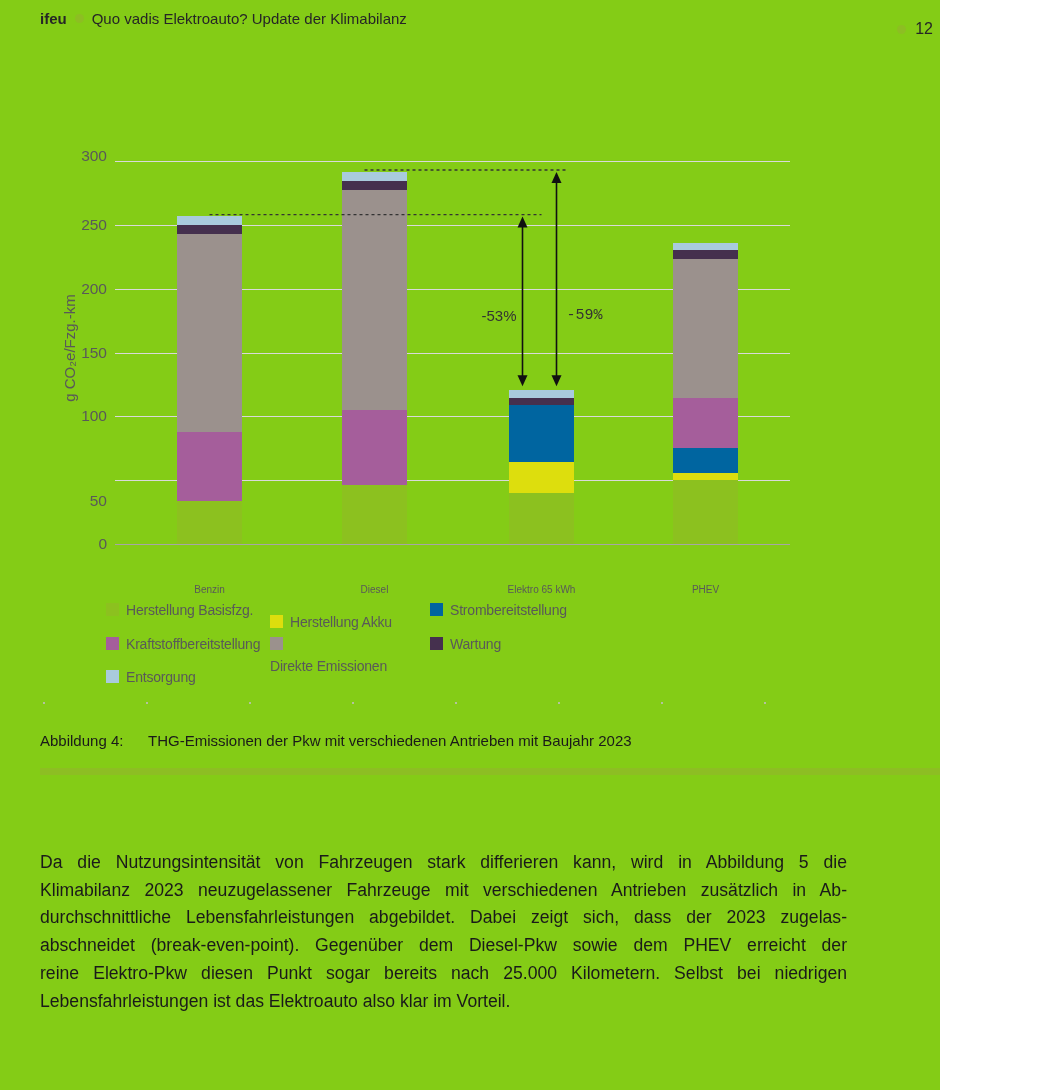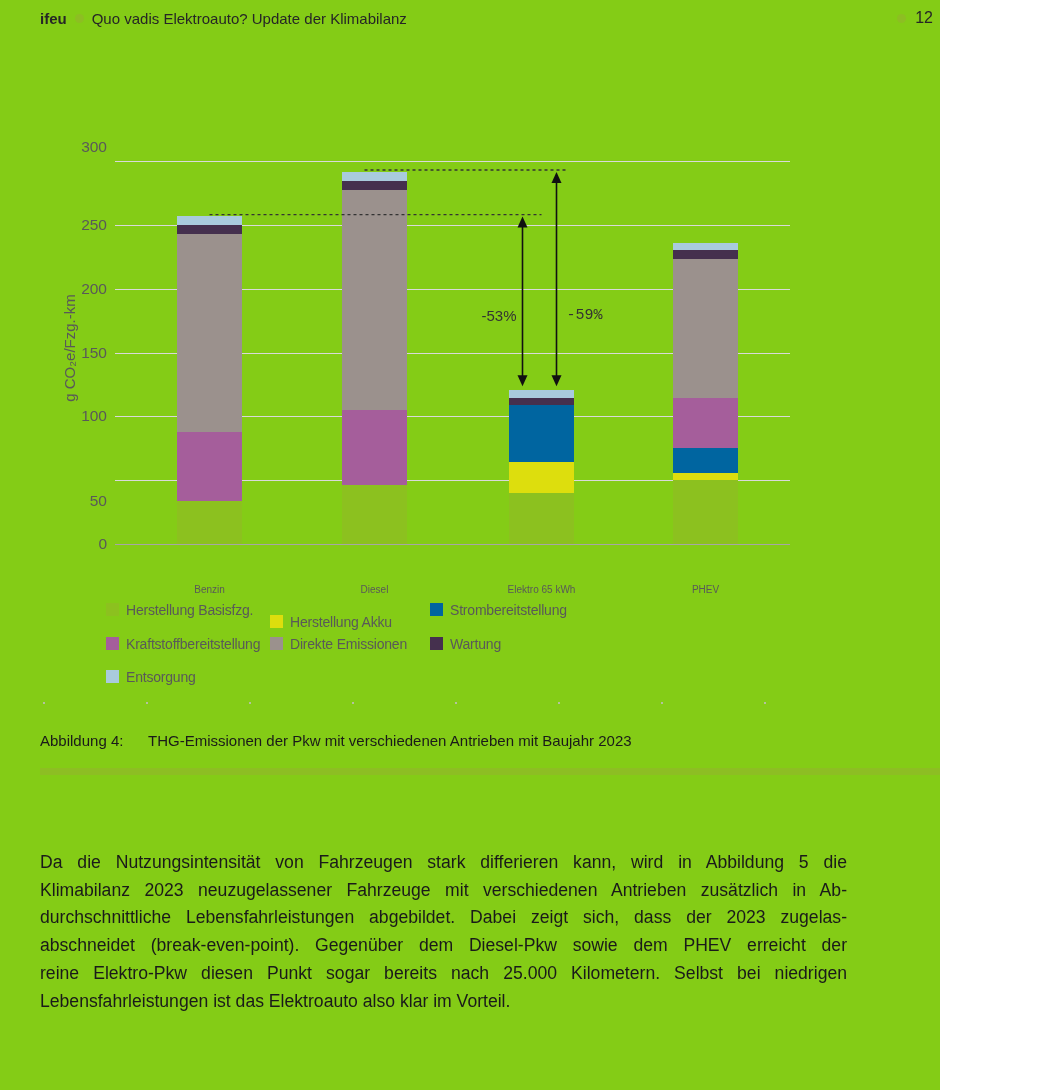--- a/index.html
+++ b/index.html
@@ -4,21 +4,21 @@
 <style>
   html,body{margin:0;padding:0;background:#fff;}
   .page{position:relative;width:940px;height:1090px;background:#84cc16;
         font-family:"Liberation Sans",sans-serif;overflow:hidden;color:#1a1a1a;}
 
   
   .header-left{position:absolute;left:40px;top:10px;display:flex;align-items:center;gap:8px;
                font-size:15px;color:#262626;}
   .brand{font-weight:bold;}
   .accent-dot{width:9px;height:9px;border-radius:50%;display:inline-block;background:#8dbe23;}
-  .header-right{position:absolute;right:7px;top:9px;display:flex;align-items:center;gap:9px;
+  .header-right{position:absolute;right:7px;top:20px;display:flex;align-items:center;gap:9px;
                 font-size:16px;color:#262626;}
 
   
   .figure{position:absolute;left:0;top:0;width:1052px;height:720px;}
   .gridline{position:absolute;left:115px;width:675px;height:1px;background:#d9d9d9;}
   .gridline.axis0{background:#a6a6a6;}
   .ytick{position:absolute;left:52px;width:55px;text-align:right;font-size:15.5px;
          color:#595959;line-height:20px;}
   .ylabel{position:absolute;left:69px;top:348px;transform:translate(-50%,-50%) rotate(-90deg);
           font-size:15px;color:#595959;white-space:nowrap;}
@@ -75,21 +75,21 @@
           <span class="legend-text">Herstellung Akku</span>
         </div>
         <div class="legend-item" style="left: 430px; top: 601px;">
           <span class="swatch" style="background: rgb(0, 101, 160);"></span>
           <span class="legend-text">Strombereitstellung</span>
         </div>
         <div class="legend-item" style="left: 106px; top: 635px; text-align: right;">
           <span class="swatch" style="background: rgb(165, 94, 155);"></span>
           <span class="legend-text">Kraftstoffbereitstellung</span>
         </div>
-        <div class="legend-item" style="left: 270px; top: 635px;">
+        <div class="legend-item" style="left: 270px; top: 635px; flex-direction: column;">
           <span class="swatch" style="background: rgb(155, 145, 141);"></span>
           <span class="legend-text">Direkte Emissionen</span>
         </div>
         <div class="legend-item" style="left: 430px; top: 635px;">
           <span class="swatch" style="background: rgb(69, 48, 78);"></span>
           <span class="legend-text">Wartung</span>
         </div>
         <div class="legend-item" style="left: 106px; top: 668px;">
           <span class="swatch" style="background: rgb(169, 203, 221);"></span>
           <span class="legend-text">Entsorgung</span>
@@ -101,21 +101,21 @@
       <div class="ytick" style="top: 470.167px; margin-top: 21px;">50</div>
       <div class="gridline" style="top: 416.333px;"></div>
       <div class="ytick" style="top: 406.333px;">100</div>
       <div class="gridline" style="top: 352.5px;"></div>
       <div class="ytick" style="top: 342.5px;">150</div>
       <div class="gridline" style="top: 288.667px;"></div>
       <div class="ytick" style="top: 278.667px;">200</div>
       <div class="gridline" style="top: 224.833px;"></div>
       <div class="ytick" style="top: 214.833px;">250</div>
       <div class="gridline" style="top: 161px;"></div>
-      <div class="ytick" style="top: 137px; text-align: right;">300</div>
+      <div class="ytick" style="top: 146px; text-align: right;">300</div>
       <div class="ylabel">g CO₂e/Fzg.-km</div>
       <div class="seg" style="left: 177px; top: 500.593px; height: 43.4067px; background: rgb(140, 193, 31);"></div>
       <div class="seg" style="left: 177px; top: 431.653px; height: 68.94px; background: rgb(165, 94, 155);"></div>
       <div class="seg" style="left: 177px; top: 233.77px; height: 197.883px; background: rgb(155, 145, 141);"></div>
       <div class="seg" style="left: 177px; top: 224.833px; height: 8.93667px; background: rgb(69, 48, 78);"></div>
       <div class="seg" style="left: 177px; top: 215.897px; height: 8.93667px; background: rgb(169, 203, 221);"></div>
       <div class="xlabel" style="left: 209.5px;">Benzin</div>
       <div class="seg" style="left: 342px; top: 485.273px; height: 58.7267px; background: rgb(140, 193, 31);"></div>
       <div class="seg" style="left: 342px; top: 409.95px; height: 75.3233px; background: rgb(165, 94, 155);"></div>
       <div class="seg" style="left: 342px; top: 190.363px; height: 219.587px; background: rgb(155, 145, 141);"></div>

